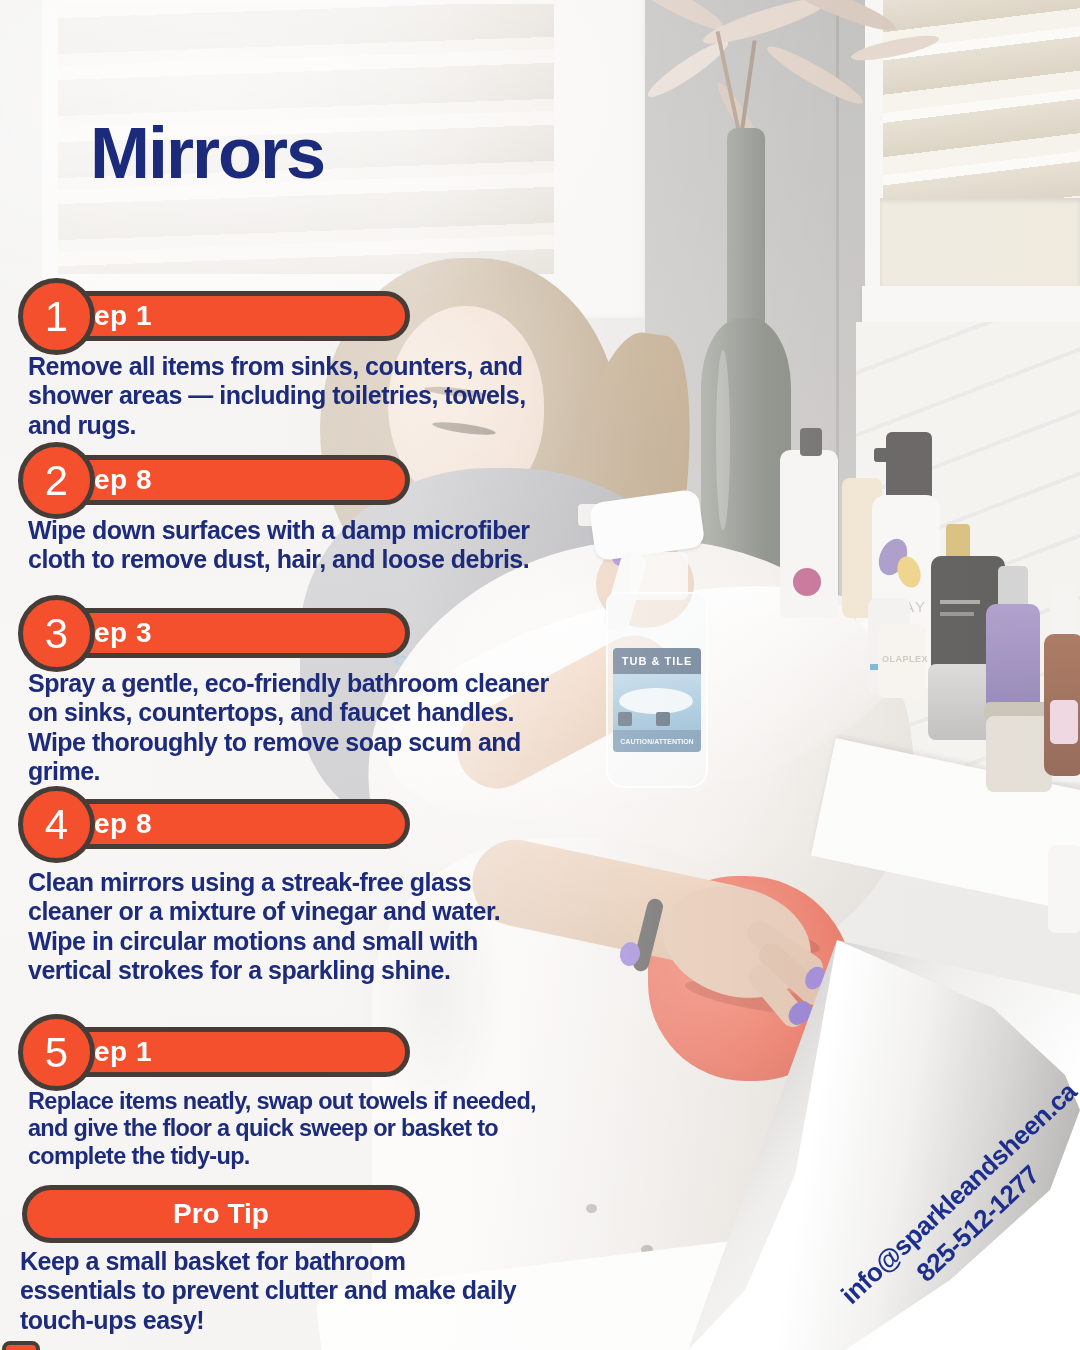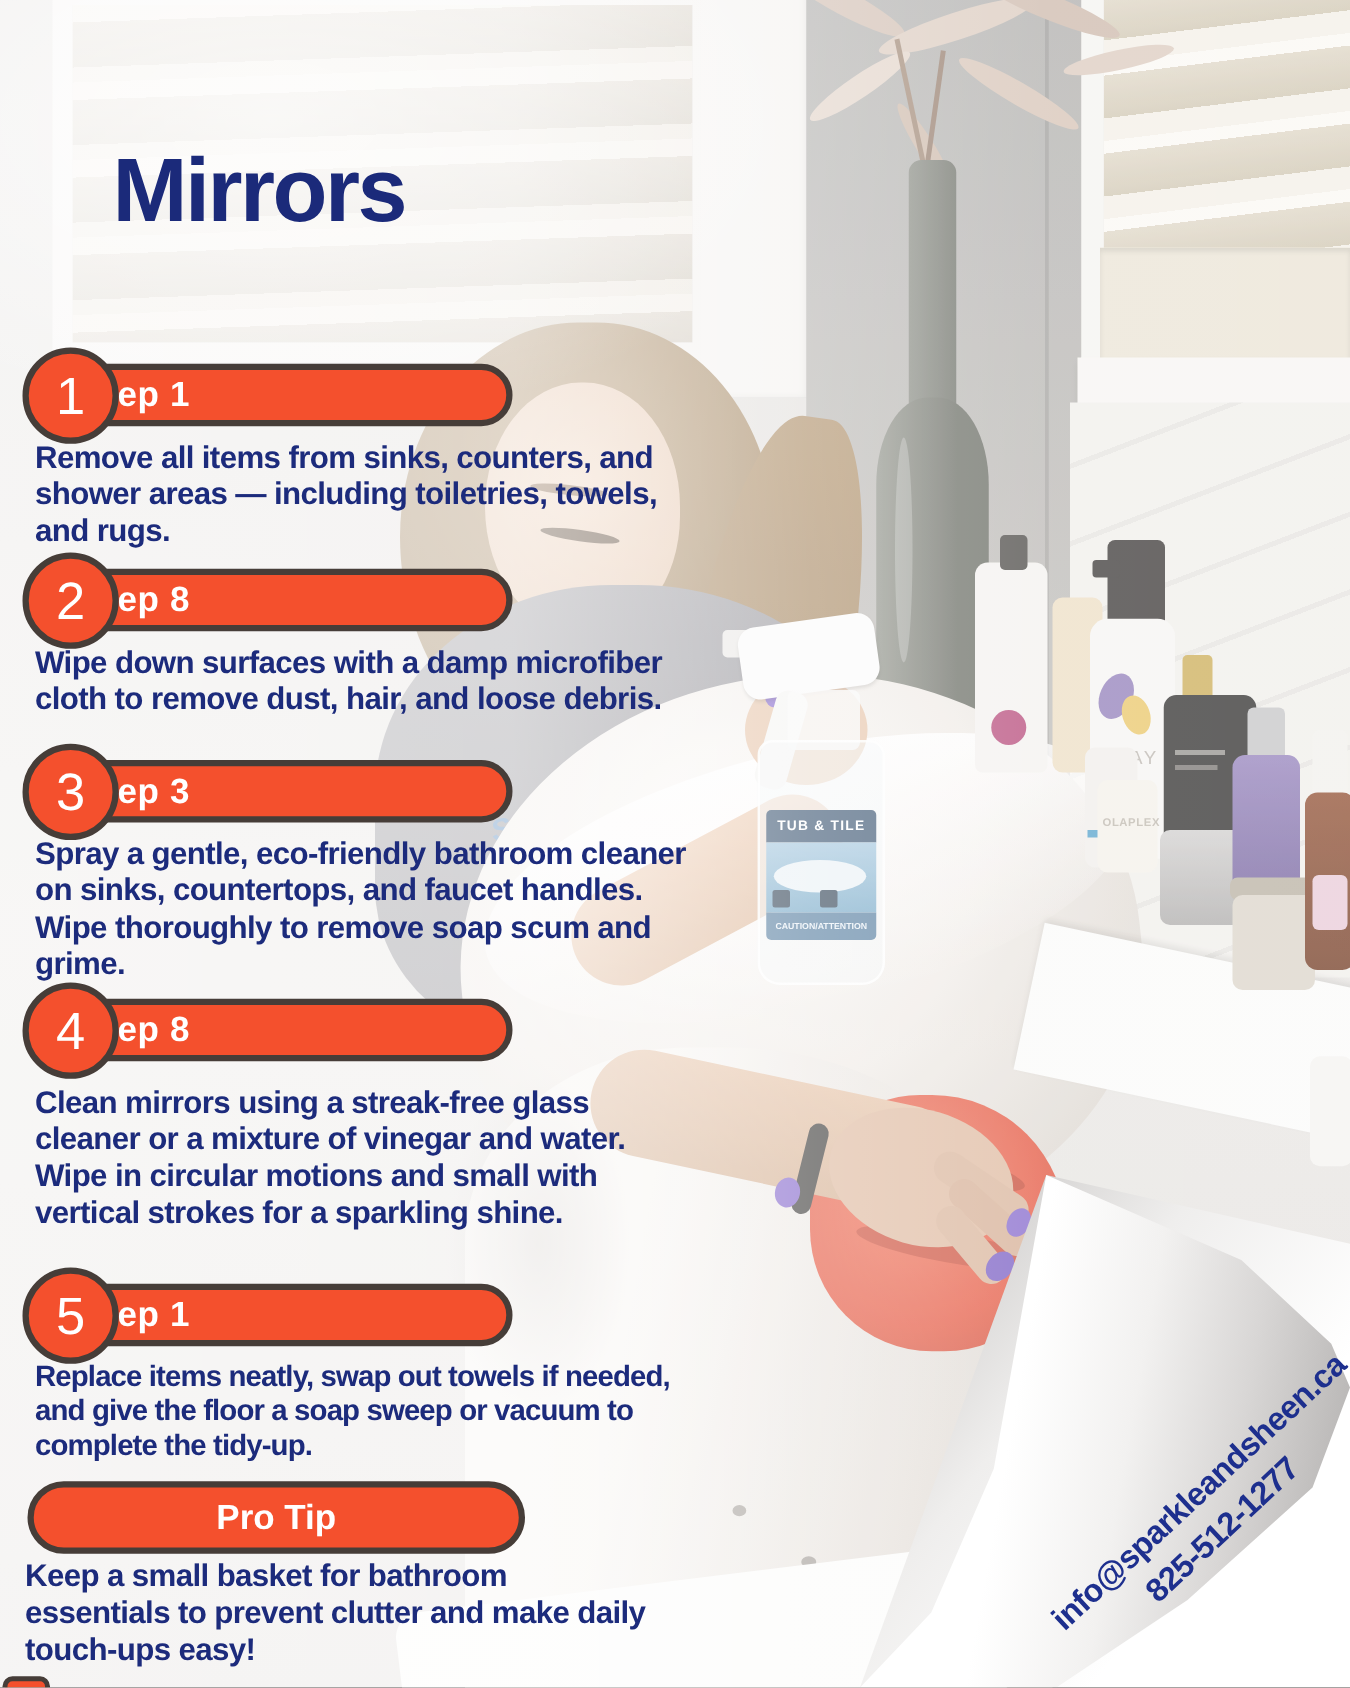--- a/index.html
+++ b/index.html
@@ -259,21 +259,21 @@
     <p class="step-text w4">Clean mirrors using a streak-free glass cleaner or a mixture of vinegar and water. Wipe in circular motions and small with vertical strokes for a sparkling shine.</p>
   </div>
 
   <div class="step" style="top:1014px;">
     <div class="num">
         <span>5</span>
       </div>
     <div class="bar">
         <span class="lbl">Step 1</span>
       </div>
-    <p class="step-text w5">Replace items neatly, swap out towels if needed, and give the floor a soap sweep or vacuum to complete the tidy-up.</p>
+    <p class="step-text w5">Replace items neatly, swap out towels if needed, and give the floor a quick sweep or basket to complete the tidy-up.</p>
   </div>
 
   <div class="protip">
     <div class="bar2">
         <span class="lbl">Pro Tip</span>
       </div>
     <p class="protip-text">Keep a small basket for bathroom essentials to prevent clutter and make daily touch-ups easy!</p>
   </div>
 
   <div class="corner-sliver"></div>

